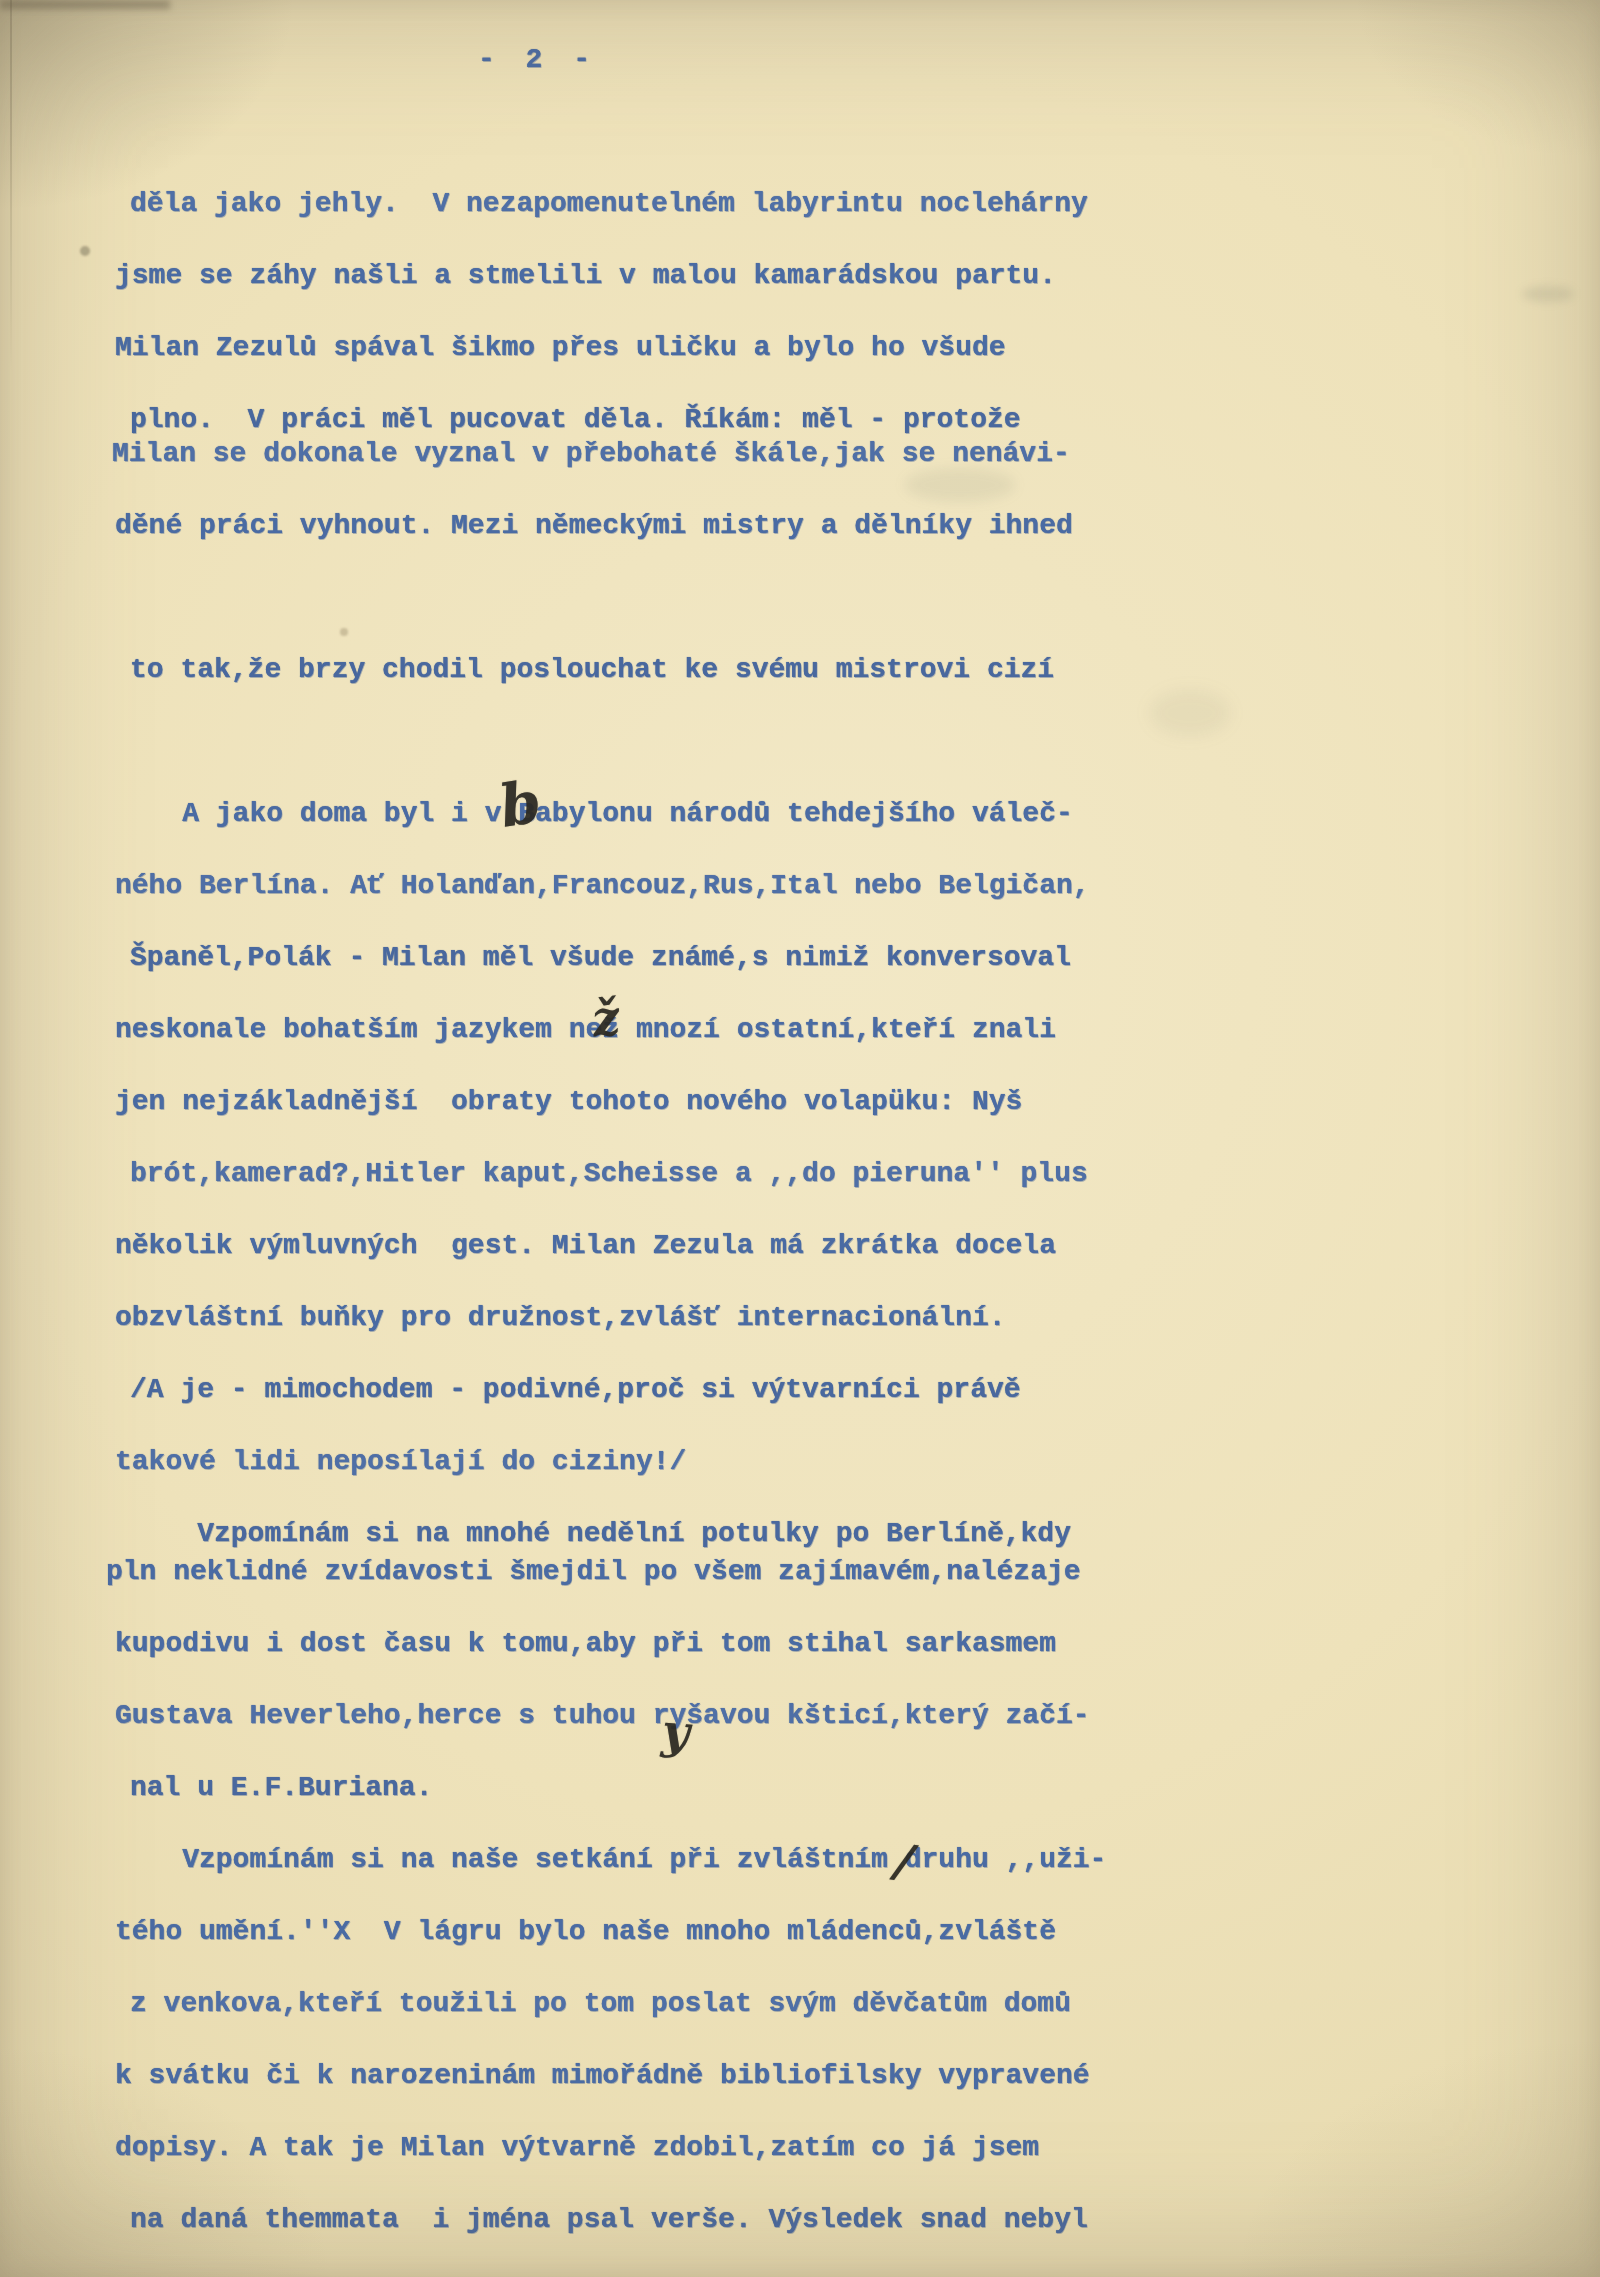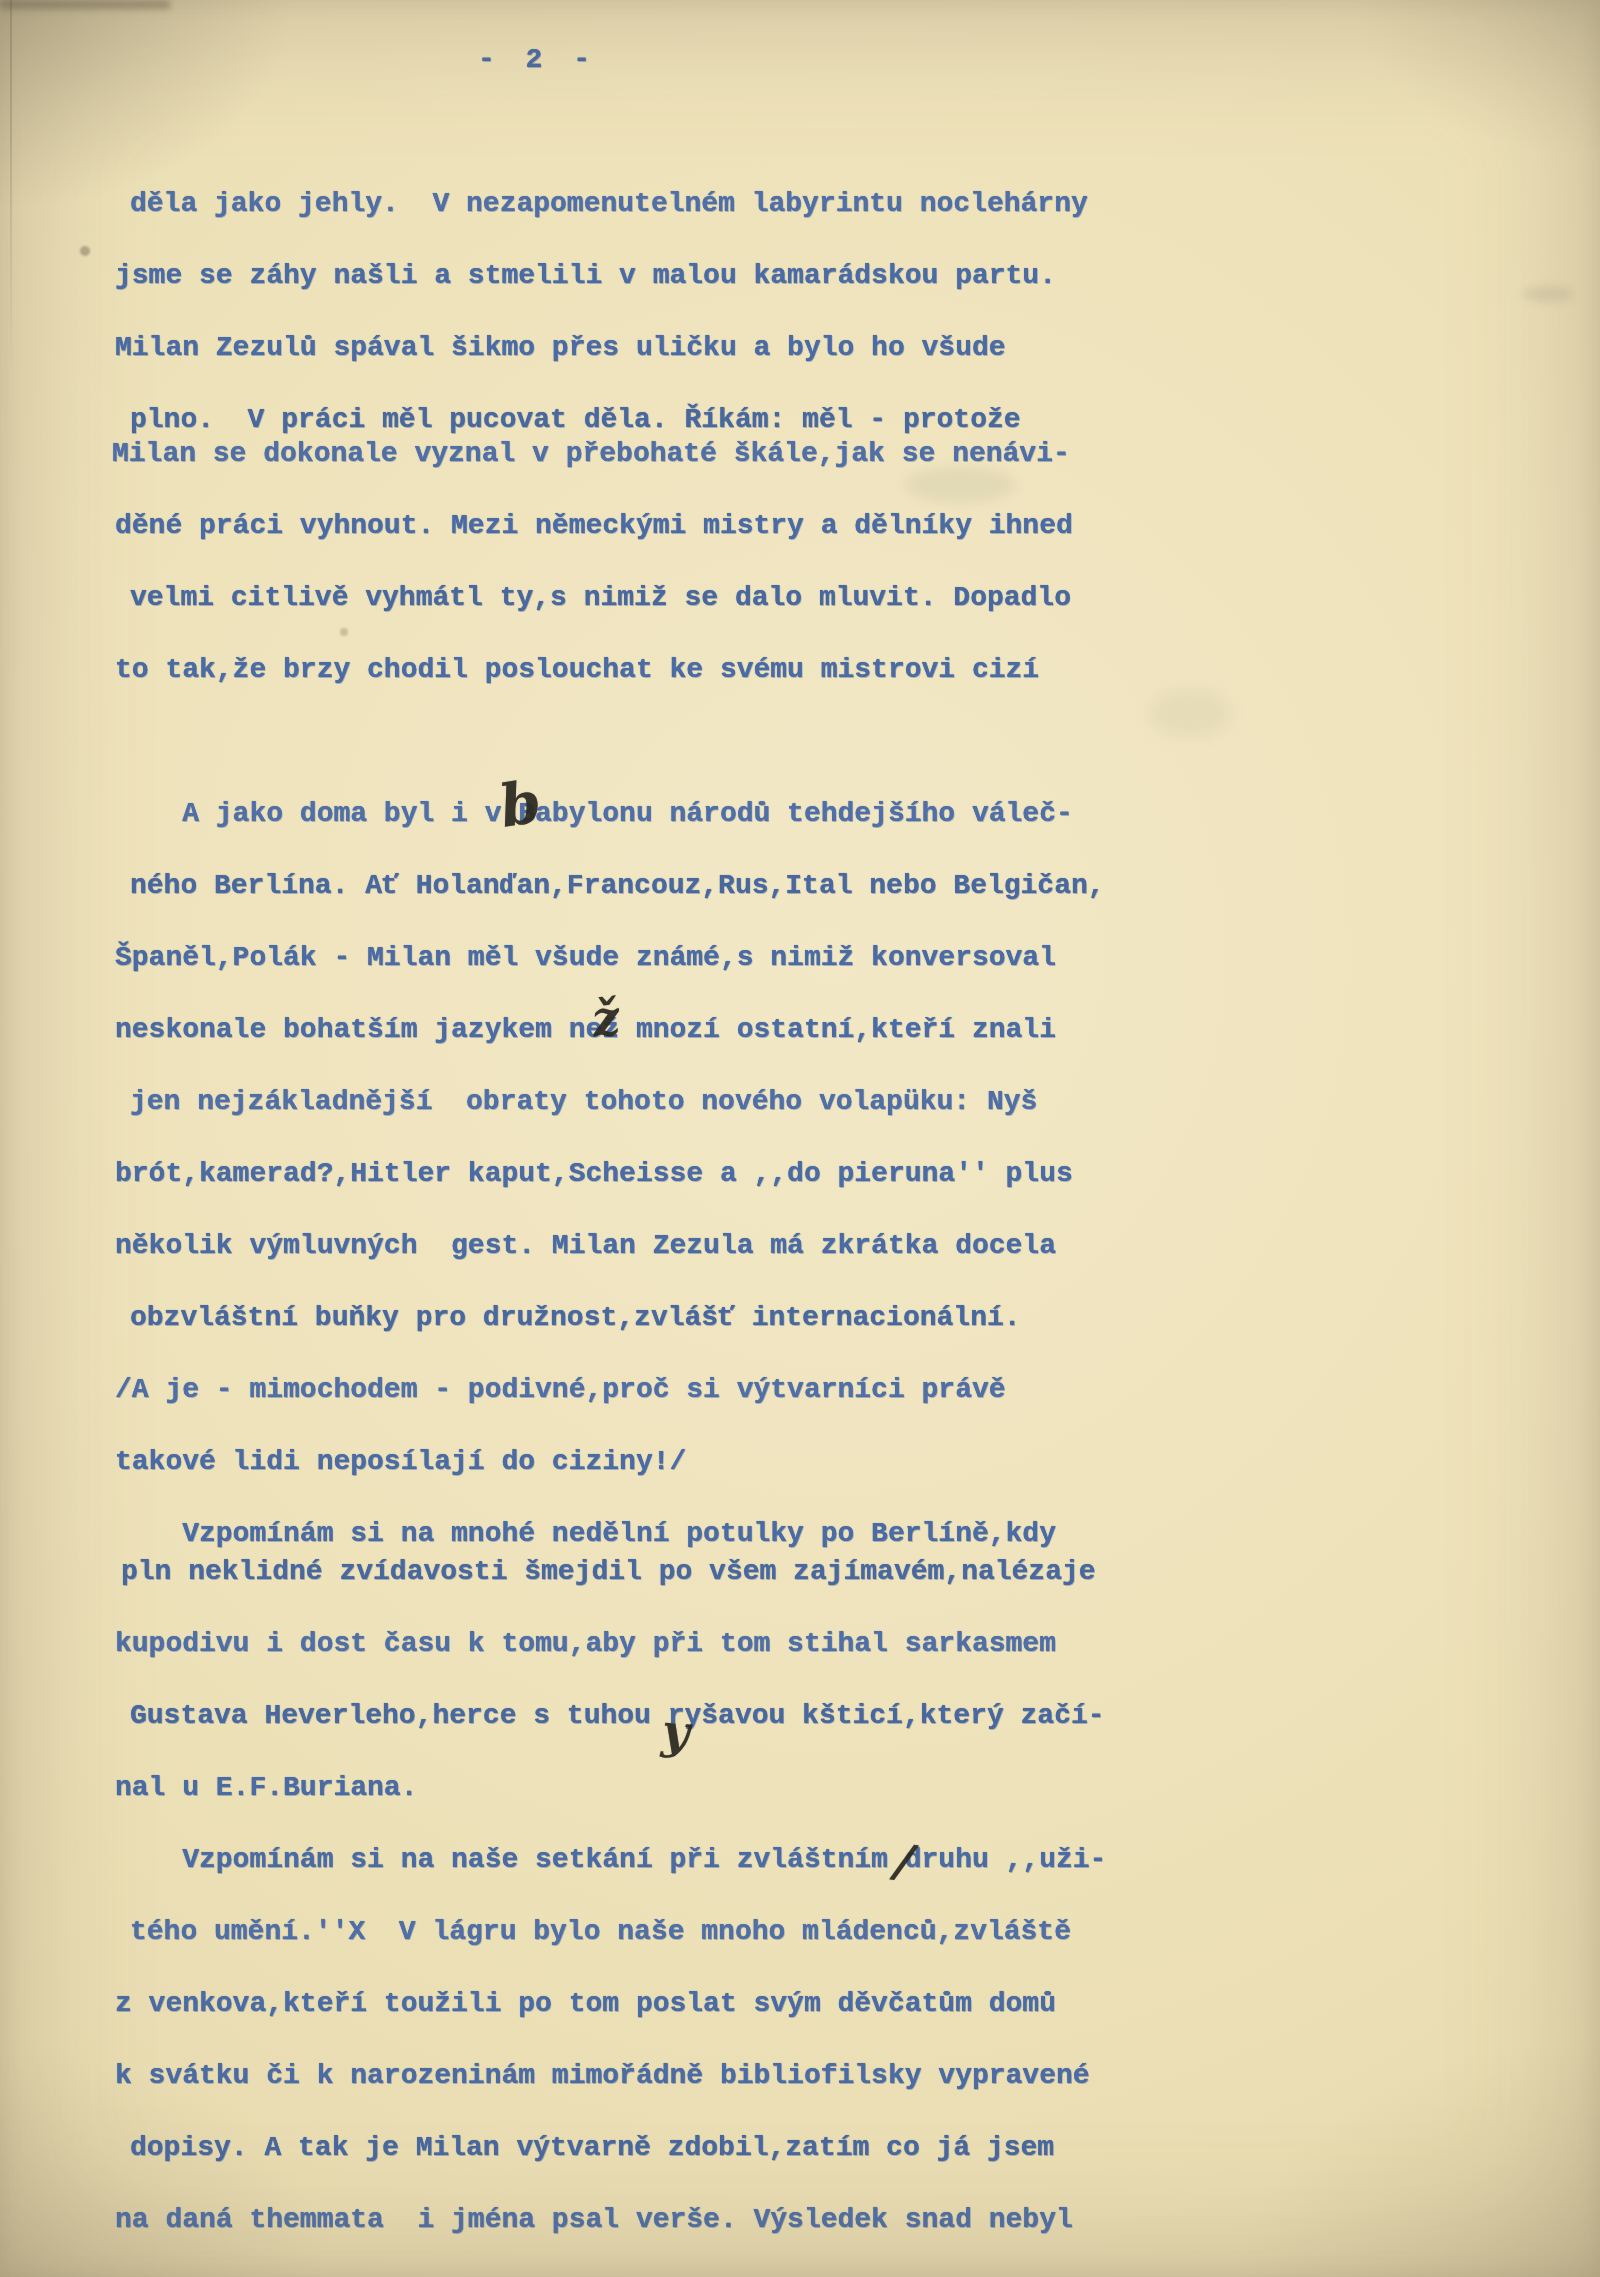--- a/index.html
+++ b/index.html
@@ -76,21 +76,20 @@
   <div class="stain s5"></div>
 
   <div class="page-num">- 2 -</div>
 
   <div class="line" style="top:190px">děla jako jehly.  V nezapomenutelném labyrintu noclehárny</div>
   <div class="line" style="top:262px">jsme se záhy našli a stmelili v malou kamarádskou partu.</div>
   <div class="line" style="top:334px">Milan Zezulů spával šikmo přes uličku a bylo ho všude</div>
   <div class="line" style="top:406px">plno.  V práci měl pucovat děla. Říkám: měl - protože</div>
   <div class="line" style="top:440px;left:112px">Milan se dokonale vyznal v přebohaté škále,jak se nenávi-</div>
   <div class="line" style="top:512px">děné práci vyhnout. Mezi německými mistry a dělníky ihned</div>
-  <div class="line" style="top:584px">velmi citlivě vyhmátl ty,s nimiž se dalo mluvit. Dopadlo</div>
   <div class="line" style="top:656px">to tak,že brzy chodil poslouchat ke svému mistrovi cizí</div>
   <div class="line" style="top:800px">    A jako doma byl i v Babylonu národů tehdejšího váleč-</div>
   <div class="line" style="top:872px">ného Berlína. Ať Holanďan,Francouz,Rus,Ital nebo Belgičan,</div>
   <div class="line" style="top:944px">Španěl,Polák - Milan měl všude známé,s nimiž konversoval</div>
   <div class="line" style="top:1016px">neskonale bohatším jazykem než mnozí ostatní,kteří znali</div>
   <div class="line" style="top:1088px">jen nejzákladnější  obraty tohoto nového volapüku: Nyš</div>
   <div class="line" style="top:1160px">brót,kamerad?,Hitler kaput,Scheisse a ,,do pieruna'' plus</div>
   <div class="line" style="top:1232px">několik výmluvných  gest. Milan Zezula má zkrátka docela</div>
   <div class="line" style="top:1304px">obzvláštní buňky pro družnost,zvlášť internacionální.</div>
   <div class="line" style="top:1376px">/A je - mimochodem - podivné,proč si výtvarníci právě</div>

